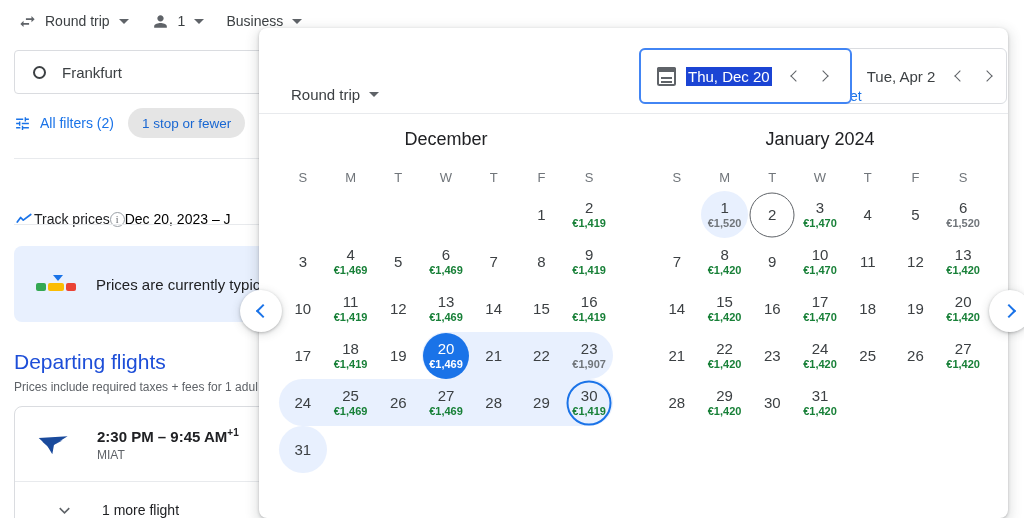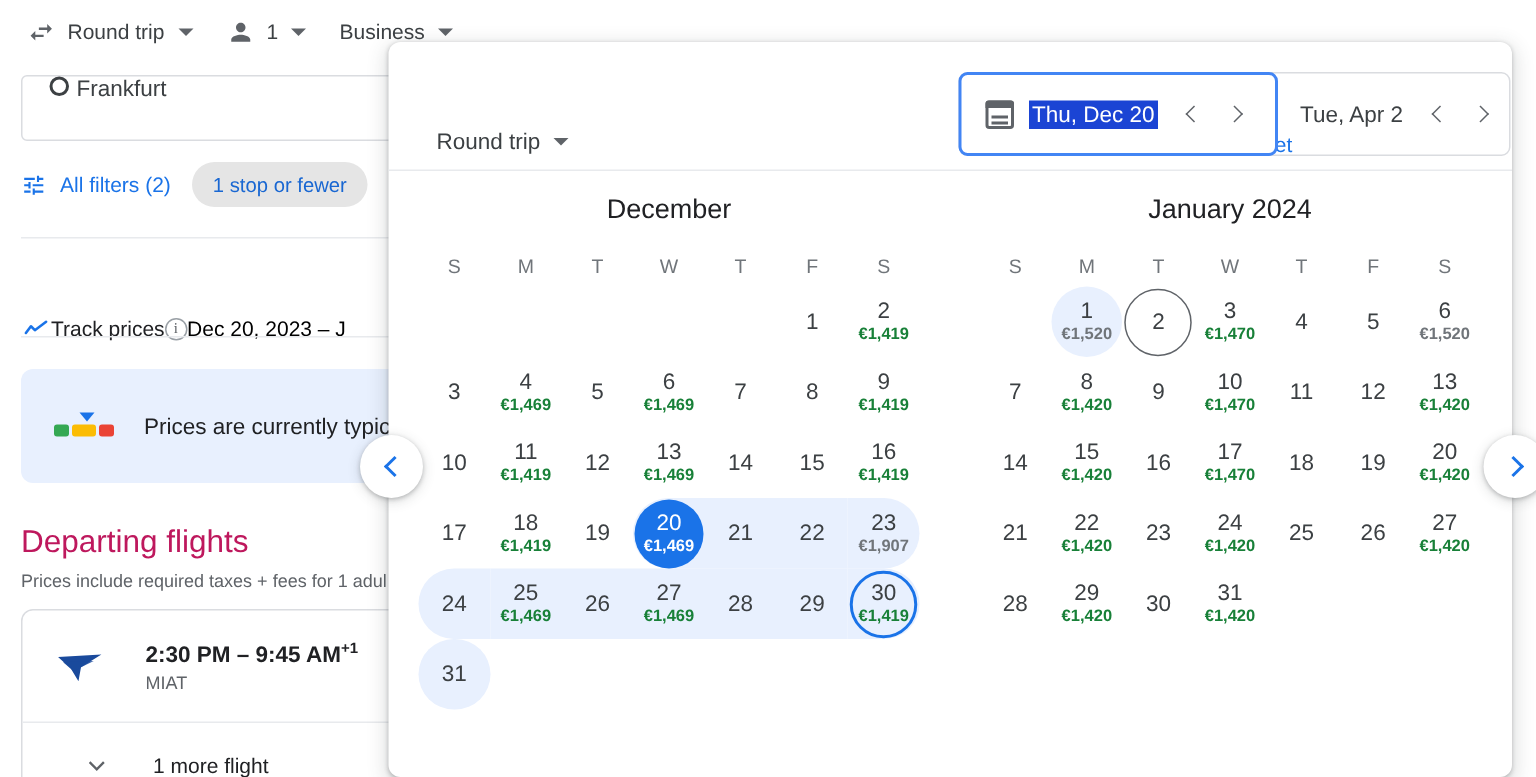--- a/index.html
+++ b/index.html
@@ -25,21 +25,21 @@
   .ico { display: inline-flex; align-items: center; justify-content: center; }
   .caret {
     width: 0; height: 0; margin-left: 9px;
     border-left: 5px solid transparent; border-right: 5px solid transparent;
     border-top: 5px solid #5f6368;
   }
 
   .origin-box {
     position: absolute; left: 14px; top: 50px; width: 300px; height: 44px;
     border: 1px solid #dadce0; border-radius: 4px; background: #fff;
-    display: flex; align-items: flex-start; padding-left: 18px; gap: 5px;
+    display: flex; align-items: center; padding-left: 18px; gap: 16px;
   }
   .origin-dot {
     width: 13px; height: 13px; border: 2.4px solid #3c4043; border-radius: 50%;
   }
   .origin-txt { font-size: 15px; color: #3c4043; }
 
   .filters-row {
     position: absolute; left: 14px; top: 108px; height: 30px;
     display: flex; align-items: center; gap: 14px;
   }
@@ -65,21 +65,21 @@
 
   .price-card {
     position: absolute; left: 14px; top: 246px; width: 260px; height: 76px;
     background: #e8f0fe; border-radius: 8px; display: flex; align-items: center;
     padding-left: 22px; gap: 18px; overflow: hidden;
   }
   .price-gauge { position: relative; width: 42px; height: 18px; }
   .gauge-bar { position: absolute; top: 8px; height: 8px; border-radius: 2px; }
   .gauge-txt { font-size: 15px; color: #202124; white-space: nowrap; }
 
-  .dep-title { position: absolute; left: 14px; top: 350px; font-size: 21px; font-weight: 400; color: #be185d; }
+  .dep-title { position: absolute; left: 14px; top: 350px; font-size: 21px; font-weight: 400; color: #1d4ed8; }
   .dep-sub { position: absolute; left: 14px; top: 380px; font-size: 12px; color: #5f6368; white-space: nowrap; }
 
   .flight-card {
     position: absolute; left: 14px; top: 406px; width: 262px; height: 150px;
     border: 1px solid #dadce0; border-radius: 8px; background: #fff; overflow: hidden;
   }
   .flight-row { height: 74px; display: flex; align-items: center; padding-left: 22px; gap: 26px; }
   .flight-times { font-size: 15px; font-weight: 700; color: #202124; white-space: nowrap; }
   .sup { font-size: 10px; vertical-align: super; font-weight: 700; }
   .flight-airline { font-size: 12px; color: #5f6368; margin-top: 3px; }

